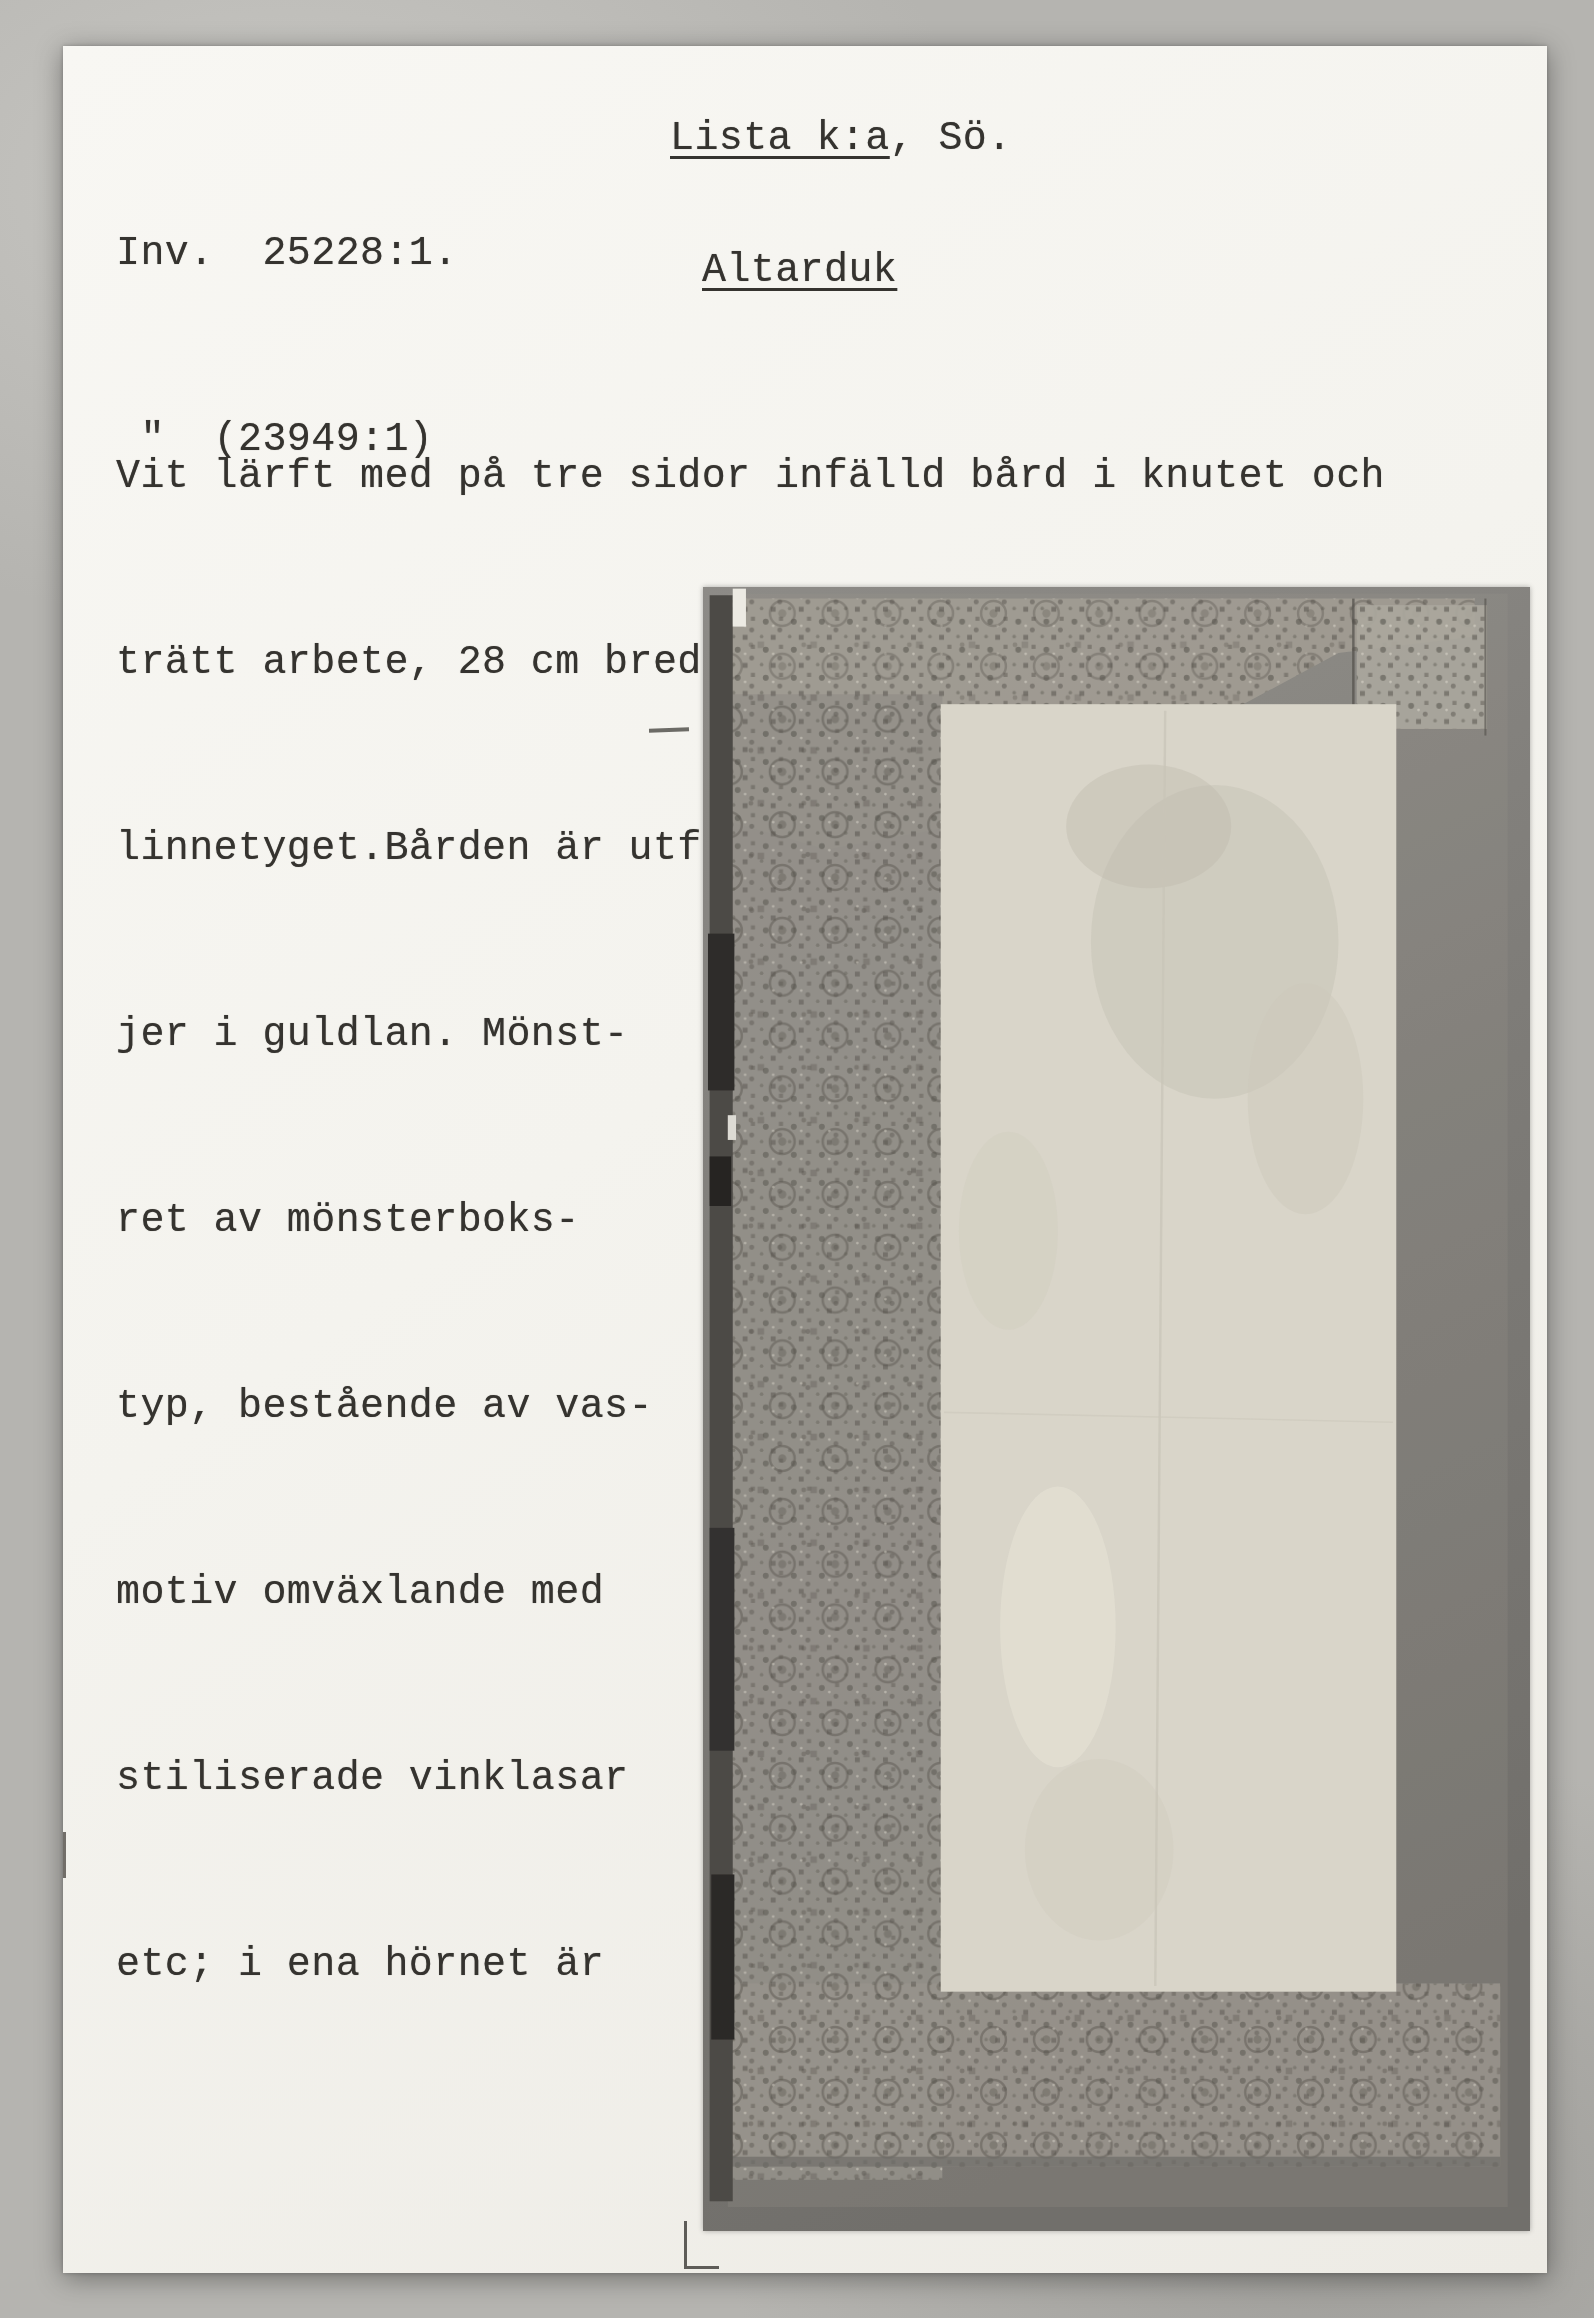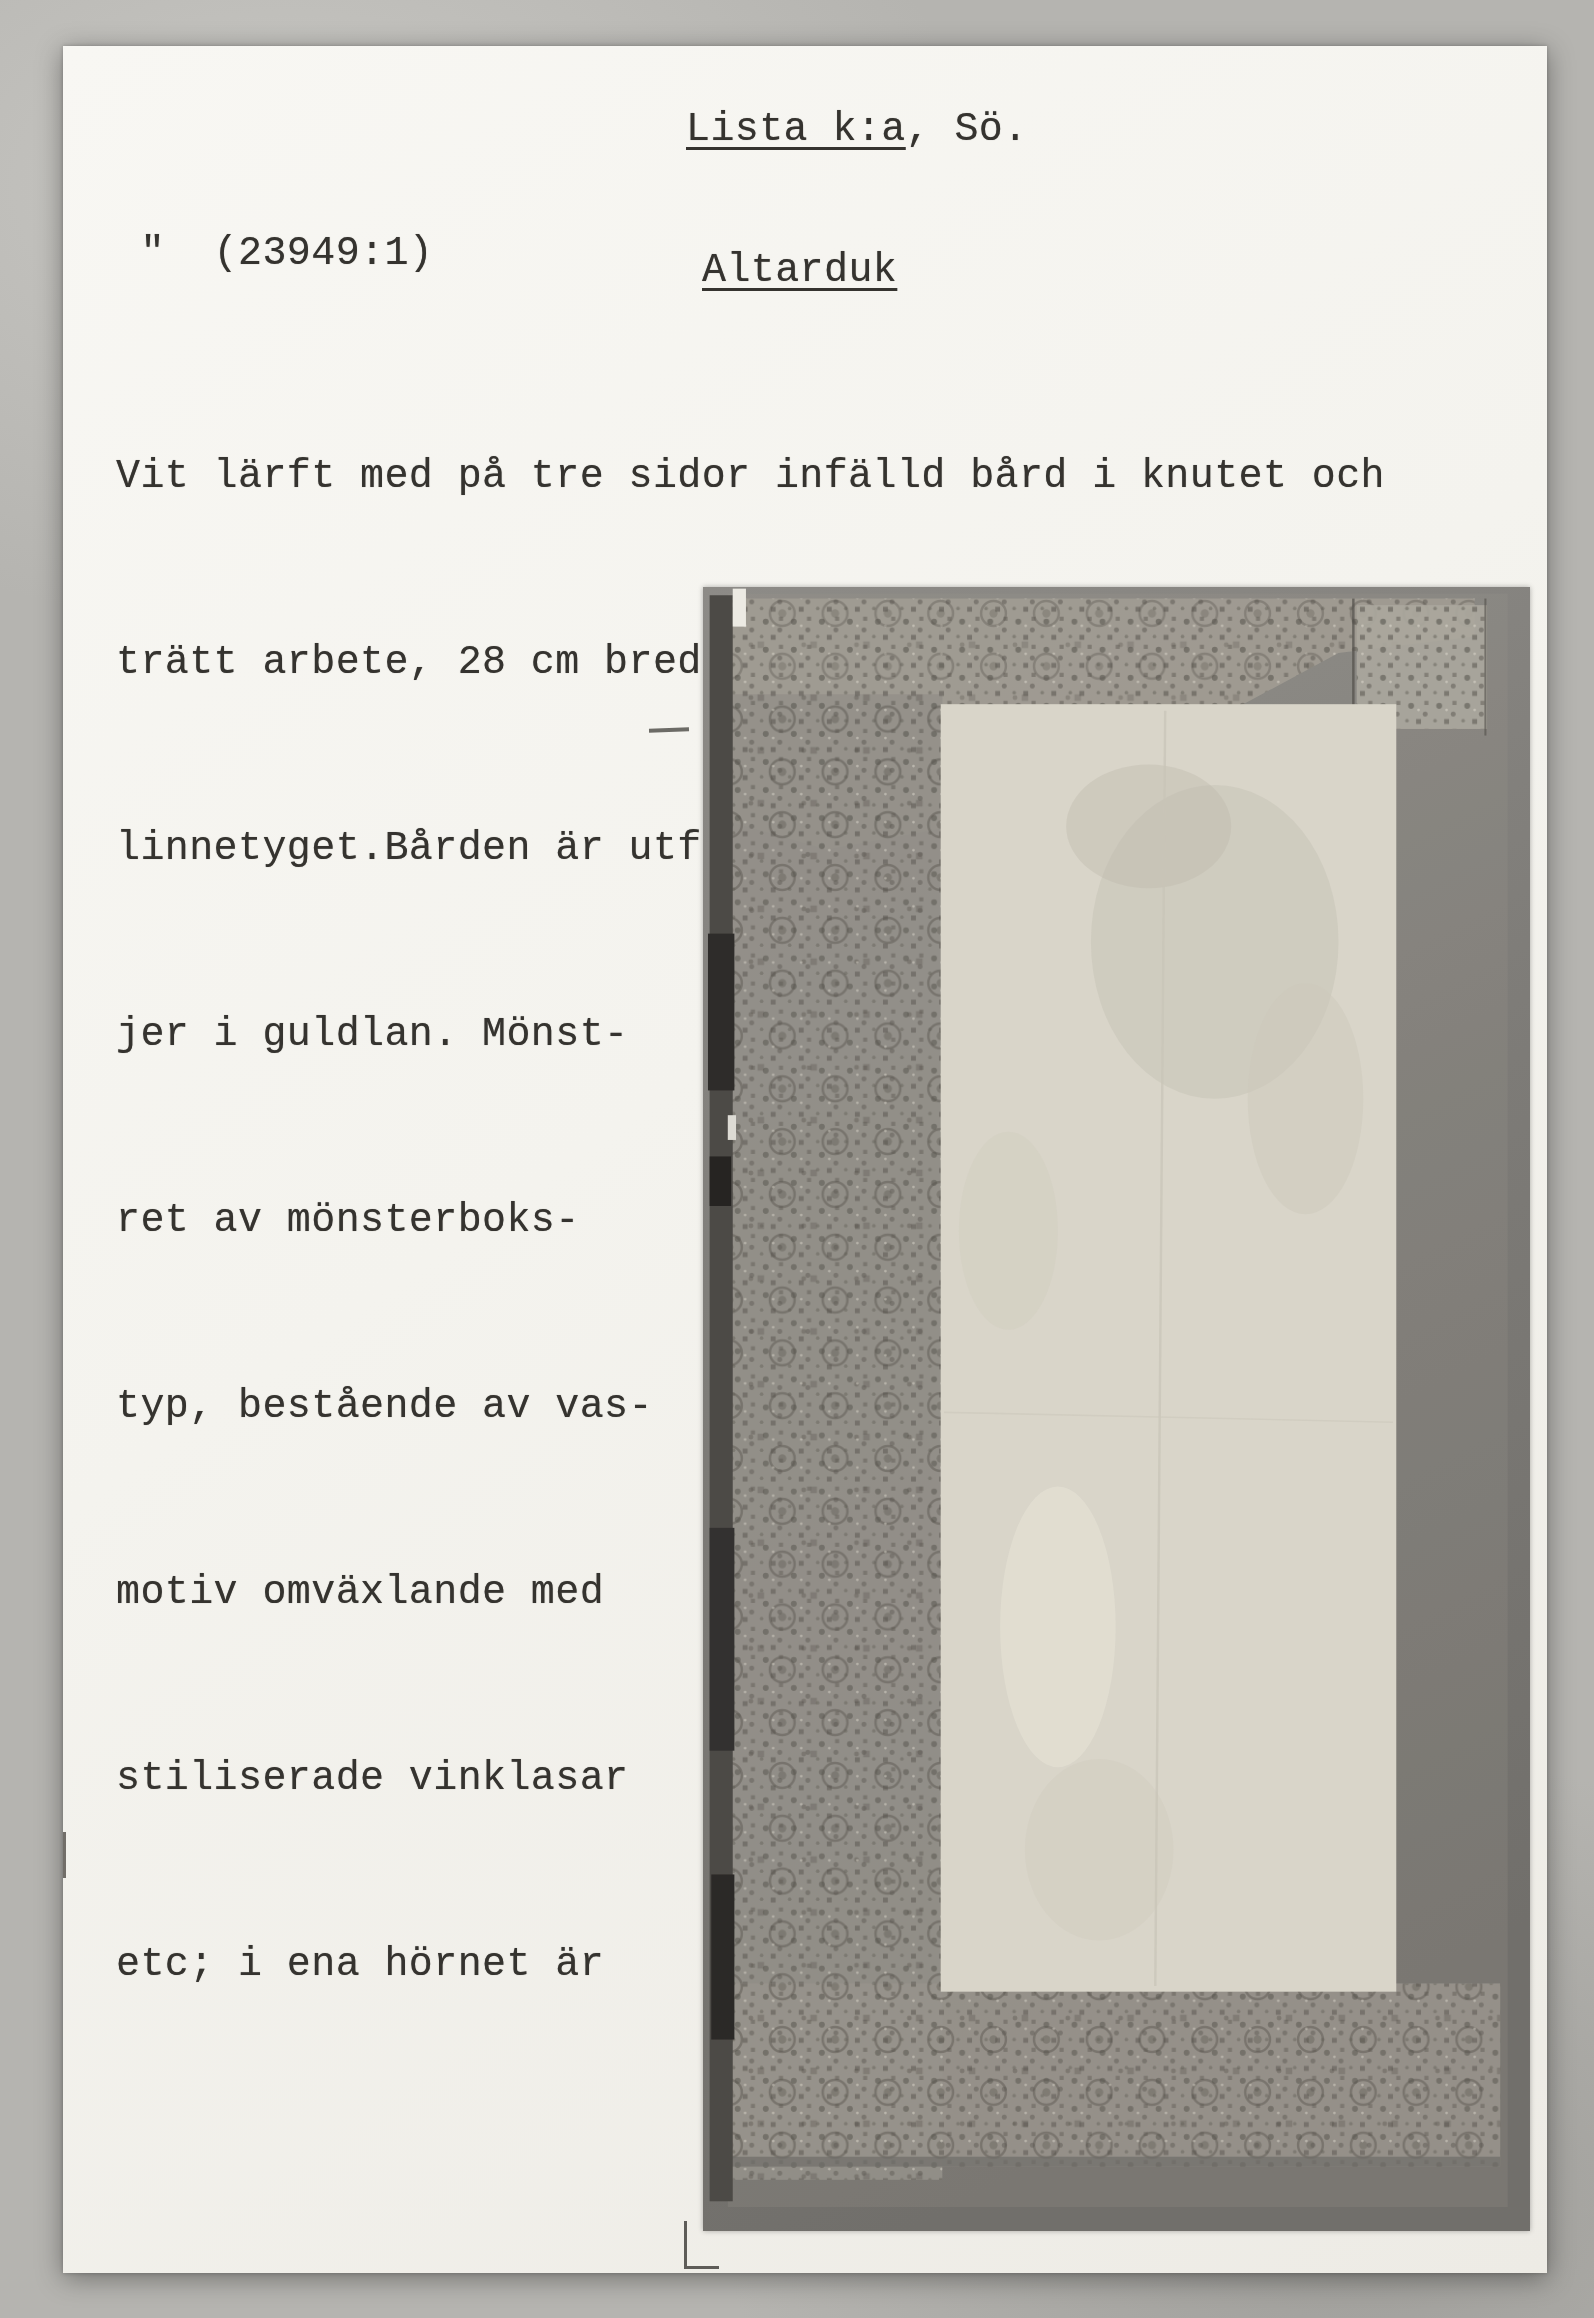--- a/index.html
+++ b/index.html
@@ -17,41 +17,42 @@
     background:linear-gradient(145deg,#f8f7f3 0%, #f4f3ee 45%, #edebe5 100%);
     box-shadow:0 5px 25px rgba(0,0,0,.38), 0 0 4.1px rgba(0,0,0,.22);
   }
   .txt {
     position:absolute; color:#35332f; white-space:pre; letter-spacing:0.4px;
     font-size:40px; line-height:62px;
     text-shadow:0 0 0.8px rgba(45,43,39,.55);
   }
   .u { text-decoration:underline; text-decoration-thickness:2.5px; text-underline-offset:7.4px; }
   .inv-block { left:53px; top:53px; }
-  .church    { left:607px; top:53px;margin-left:16px; }
+  .church    { left:607px; top:62px; }
   .title     { left:607px; top:194px;margin-left:32px; }
   .body      { left:53px; top:276px; }
   .photo {
     position:absolute; left:640px; top:541px; width:827px; height:1644px;
     background:#7d7b77; box-shadow:0 0 5px rgba(0,0,0,.3);
   }
   .photo svg { display:block; }
   .mark { position:absolute; }
   .mark-dash    { left:586px; top:682px; width:40px; height:4.1px; background:#4a4844; opacity:.8; transform:rotate(-2deg); }
   .mark-tick    { left:0px;  top:1786px; width:3.3px; height:46px; background:#514e49; opacity:.8; }
   .mark-bracket { left:621px; top:2175px; width:35px; height:48px;
                   border-left:3.3px solid #45433f; border-bottom:3.3px solid #45433f; opacity:.85; }
 </style>
 </head>
 <body>
 
 <div class="page">
   <div class="card">
 
     <div class="txt inv-block">
+      <div>Inv.  25228:1.</div>
       <div> "  (23949:1)</div>
     </div>
 
     <div class="txt church"><span class="u">Lista k:a</span><span>, Sö.</span></div>
 
     <div class="txt title u">Altarduk</div>
 
     <div class="txt body">
       <div>Vit lärft med på tre sidor infälld bård i knutet och</div>
       <div>trätt arbete, 28 cm bred; därutanför 3 cm bred kant av</div>

